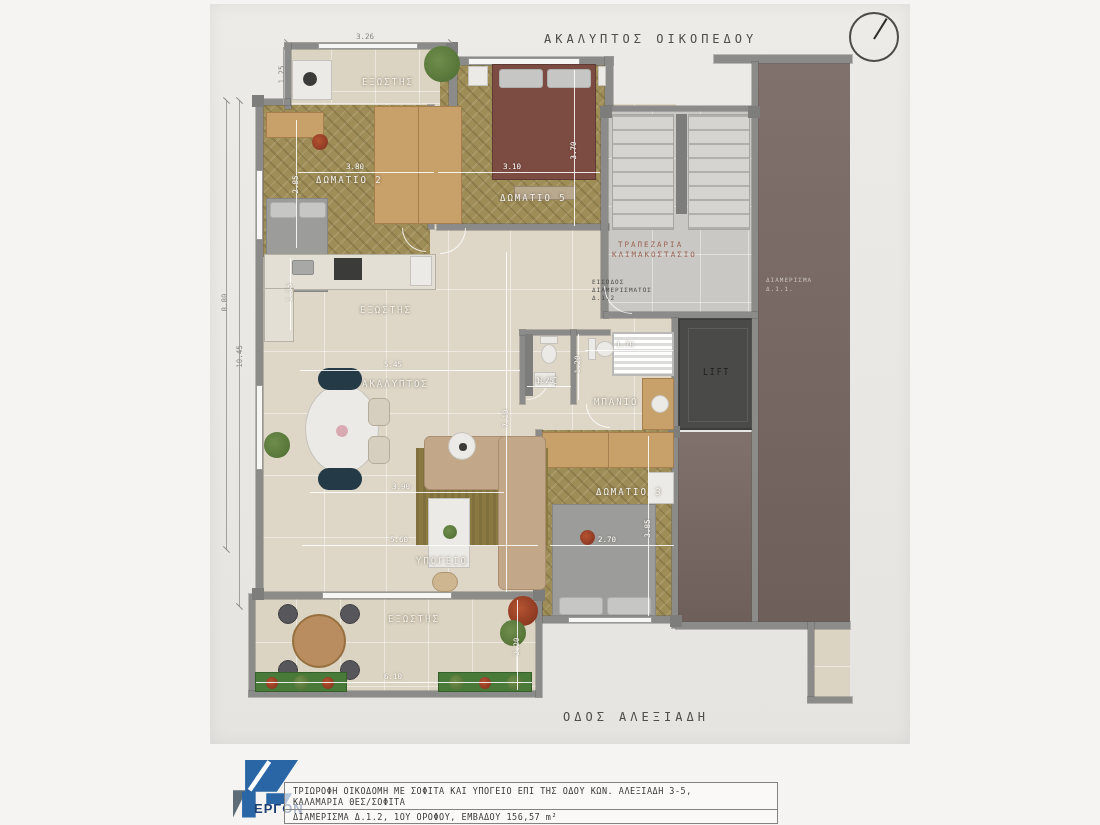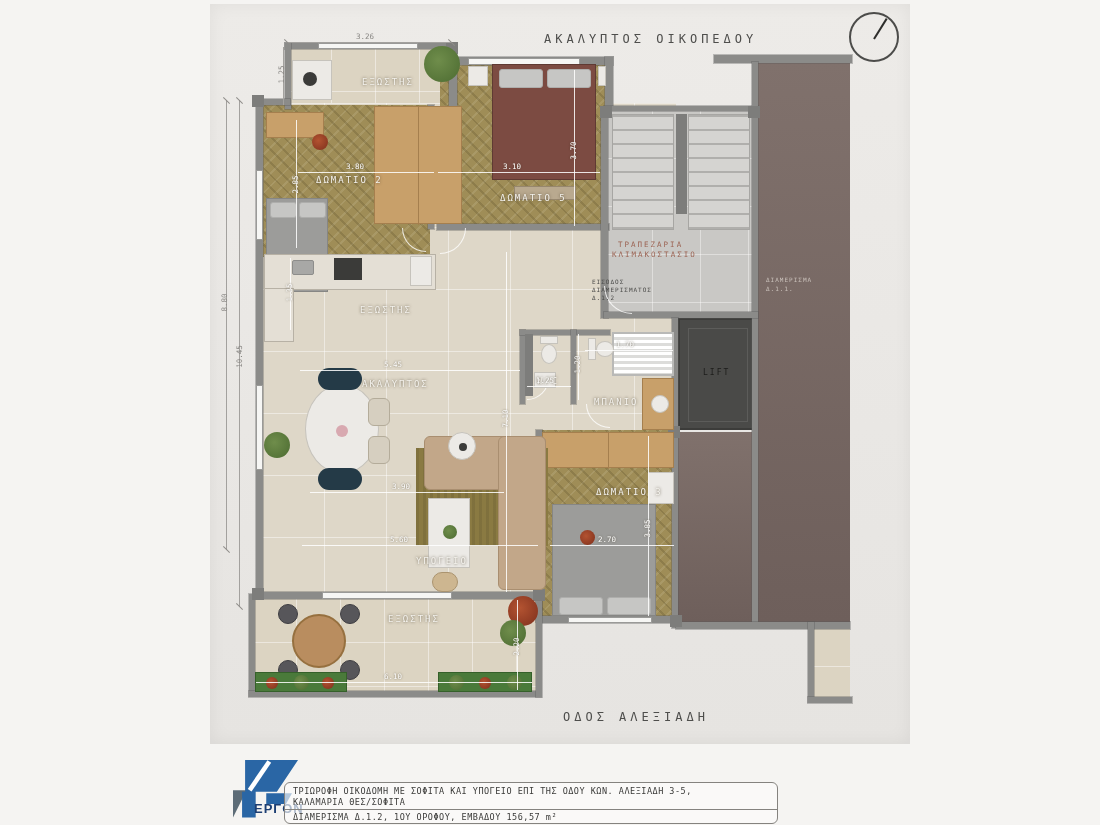--- a/index.html
+++ b/index.html
@@ -319,21 +319,21 @@
   <div class="abs gdim v" style="left:228px;top:352px;">10.45</div>
 
   <div class="abs" style="left:218px;top:755px;width:560px;height:66px;">
     <svg class="abs" style="left:4px;top:2px;" width="84" height="62" viewBox="0 0 110 82">
       <polygon points="14,80 14,44 32,44" fill="#5d6c77"></polygon>
       <polygon points="30,4 100,4 72,46 44,46 44,80 26,80 26,46 30,46" fill="#2a66a5"></polygon>
       <polygon points="58,48 92,48 84,62 58,62" fill="#2a66a5"></polygon>
       <line x1="36" y1="44" x2="62" y2="6" stroke="#ffffff" stroke-width="6"></line>
     </svg>
     <div class="abs logotext" style="left:36px;top:46px;">ΕΡΓΟΝ</div>
-    <div class="abs tbbox" style="left:66px;top:27px;width:492px;height:40px;border-radius:6px;">
+    <div class="abs tbbox" style="left:66px;top:27px;width:492px;height:40px;">
       <div class="abs tbline" style="left:8px;top:3px;">ΤΡΙΩΡΟΦΗ ΟΙΚΟΔΟΜΗ ΜΕ ΣΟΦΙΤΑ ΚΑΙ ΥΠΟΓΕΙΟ ΕΠΙ ΤΗΣ ΟΔΟΥ ΚΩΝ. ΑΛΕΞΙΑΔΗ 3-5,</div>
       <div class="abs tbline" style="left:8px;top:14px;">ΚΑΛΑΜΑΡΙΑ ΘΕΣ/ΣΟΦΙΤΑ</div>
       <div class="abs tbdivider" style="left:0px;top:26px;width:492px;height:0px;"></div>
       <div class="abs tbline" style="left:8px;top:29px;">ΔΙΑΜΕΡΙΣΜΑ Δ.1.2, 1ΟΥ ΟΡΟΦΟΥ, ΕΜΒΑΔΟΥ 156,57 m²</div>
     </div>
   </div>
 
 </div>
 
 </body></html>

